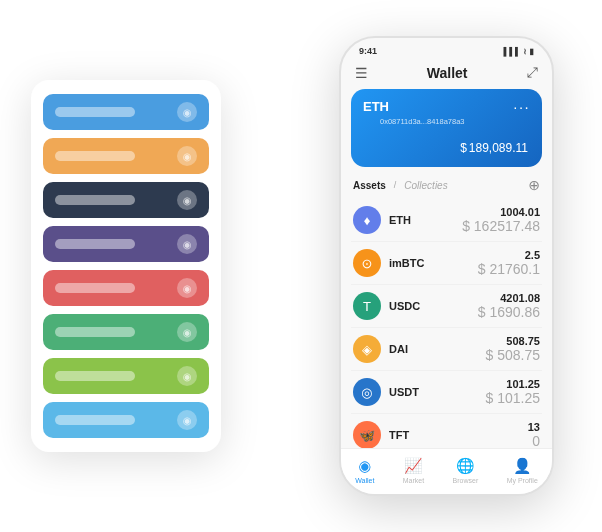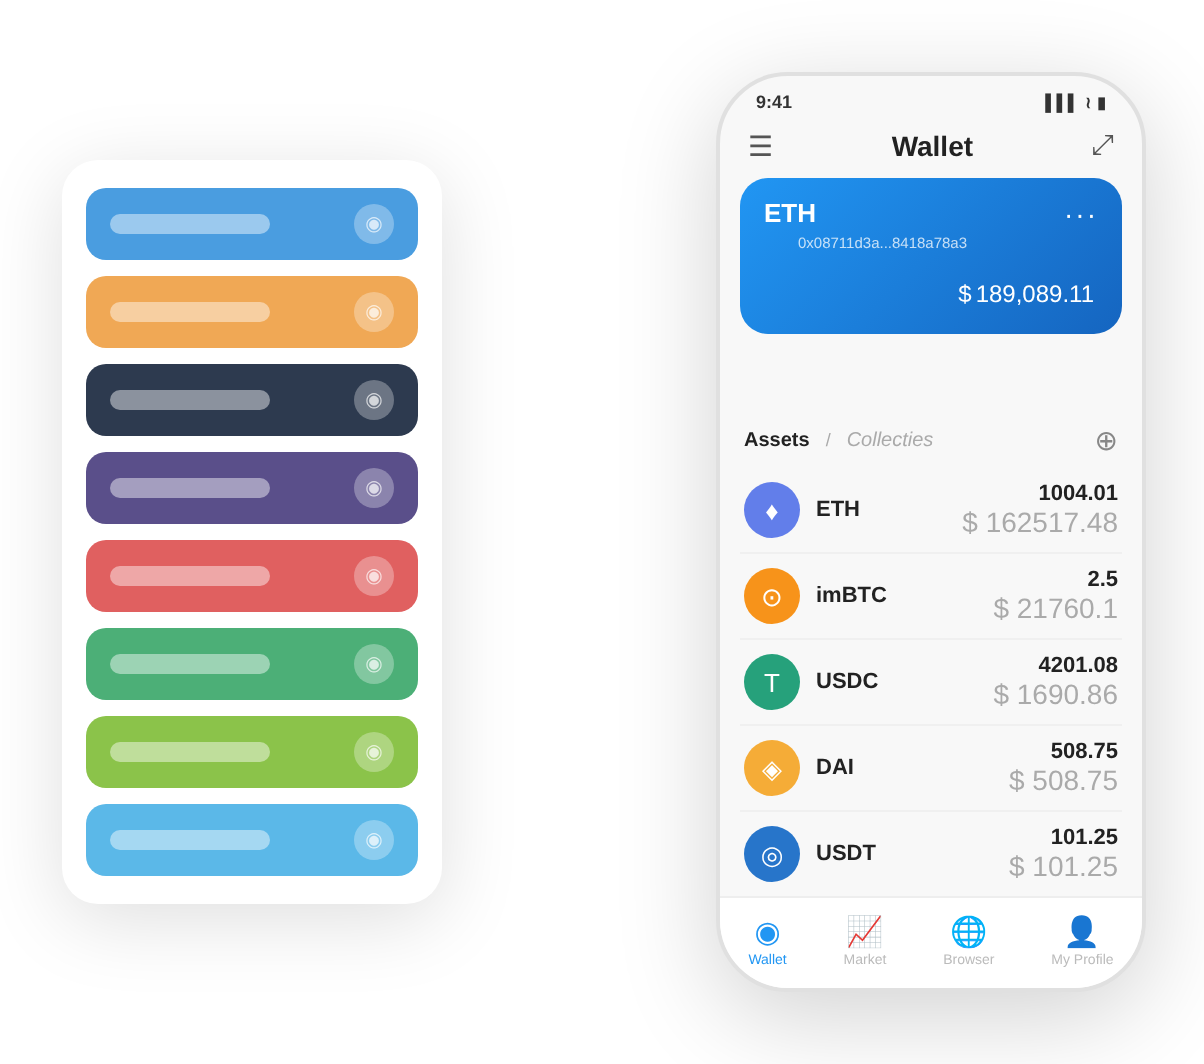--- a/index.html
+++ b/index.html
@@ -62,21 +62,21 @@
       height: 20px;
       border-radius: 50%;
       background: rgba(255,255,255,0.3);
       display: flex; align-items: center; justify-content: center;
       font-size: 10px; color: rgba(255,255,255,0.7);
     }
 
     
     .phone {
       position: absolute;
-      right: 8px;
+      right: 27px;
       top: 50%;
       transform: translateY(-50%);
       width: 215px;
       height: 460px;
       background: #f8f8f8;
       border-radius: 36px;
       box-shadow: 0 12px 50px rgba(0,0,0,0.18);
       border: 2px solid #e0e0e0;
       overflow: hidden;
       z-index: 2;
@@ -166,21 +166,20 @@
       font-weight: 400;
       margin-right: 2px;
     }
 
     .assets-header {
       display: flex;
       justify-content: space-between;
       align-items: center;
       padding: 2px 12px 6px;
       flex-shrink: 0;
-      margin-top: 35px;
     }
 
     .assets-tabs {
       display: flex;
       gap: 8px;
       align-items: center;
     }
 
     .assets-tab-active {
       font-size: 10px;

